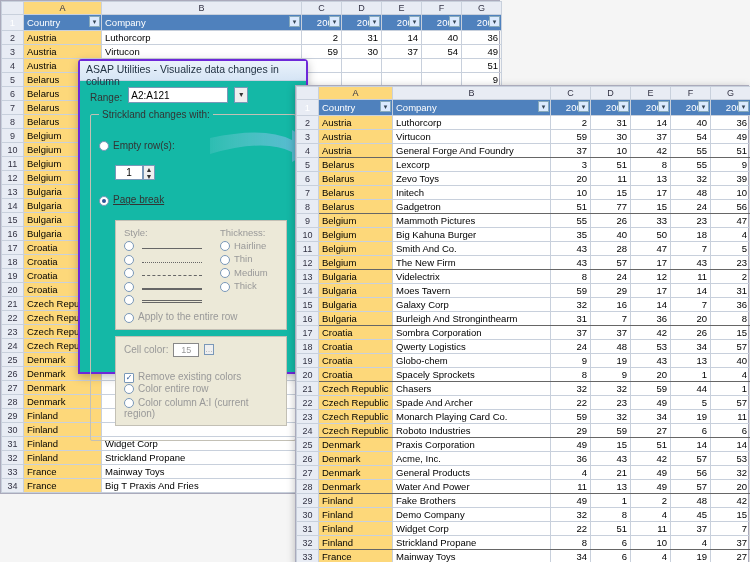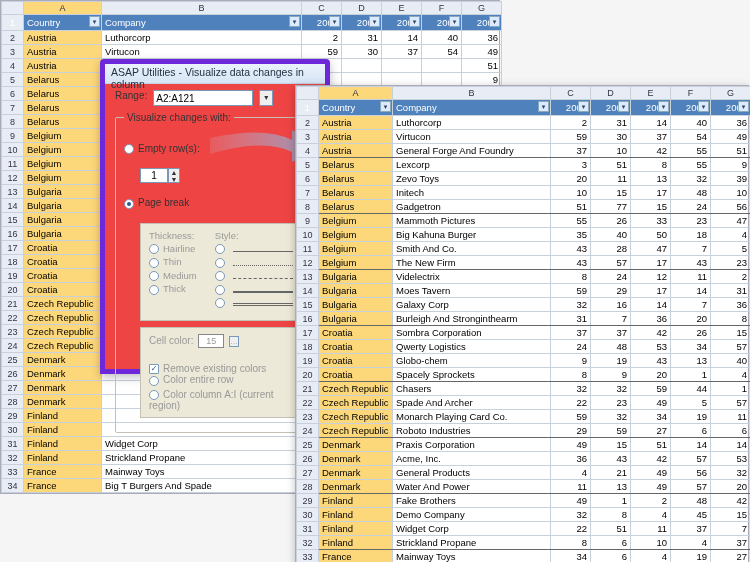--- a/index.html
+++ b/index.html
@@ -9,24 +9,24 @@
 .fg-sheet{left:295px;top:85px;box-shadow:0 2px 8px rgba(0,0,0,.25);width:454px}
 .sheet table{border-collapse:collapse;width:100%;table-layout:fixed}
 .sheet th,.sheet td{border:1px solid #c8d0dc;padding:1px 3px;height:13px;white-space:nowrap;overflow:hidden;text-align:left;font-weight:normal;font-size:9.5px}
 .sheet .num{text-align:right}
 .sheet .rowhdr{background:#e8ecf4;text-align:center;width:22px;color:#334;font-size:9px}
 .sheet .colhdr{background:#e8ecf4;text-align:center;color:#334;font-size:9px}
 .sheet .sel-col{background:#fdd87a}
 .sheet .filter-row td,.sheet .filter-row th{background:#4f81bd;color:#fff;position:relative;font-size:9.5px;padding:2px 3px}
 .filter-row .drop{position:absolute;right:1px;top:1px;width:11px;height:11px;background:#dbeafe;border:1px solid #8ab;font-size:7px;line-height:9px;text-align:center;color:#345}
 .fg-sheet tr.group-end td{border-bottom:1.5px solid #666}
-.dialog{position:absolute;left:100px;top:59px;width:230px;height:315px;background:#ef4444;border:5px solid #6d28d9;border-radius:4px 4px 0 0;box-shadow:0 3px 10px rgba(0,0,0,.25);font-size:10px;color:#333}
+.dialog{position:absolute;left:78px;top:59px;width:230px;height:315px;background:#14b8a6;border:2px solid #6d28d9;border-radius:4px 4px 0 0;box-shadow:0 3px 10px rgba(0,0,0,.25);font-size:10px;color:#333}
 .dialog .titlebar{height:20px;background:linear-gradient(#eaf2fb,#d6e5f5);border-bottom:1px solid #c3d1e0;padding:2px 6px;font-size:10.5px;color:#234;position:relative}
 .dialog .body{padding:6px 10px}
-.dialog .row{display:flex;align-items:flex-start;gap:6px;margin-bottom:6px}
+.dialog .row{display:flex;align-items:flex-end;gap:6px;margin-bottom:6px}
 .dialog input[type=text]{width:100px;height:16px;font-size:10px;border:1px solid #7a98b8;background:#fff;padding:0 2px}
 .dialog .combobtn{width:14px;height:16px;border:1px solid #7a98b8;background:#efefef;font-size:8px;text-align:center;line-height:14px}
 .dialog fieldset{border:1px solid #c3c0b5;border-radius:2px;padding:6px 8px 8px;margin:0}
 .dialog legend{font-size:10px;padding:0 3px}
 .dialog label{font-size:10px}
 .dialog .spin{display:inline-flex;align-items:center}
 .dialog .spin input{width:28px;height:15px;text-align:center;font-size:10px;border:1px solid #7a98b8}
 .dialog .spin .sb{width:12px;height:15px;border:1px solid #7a98b8;background:#efefef;font-size:7px;text-align:center;line-height:7px}
 .dialog .subbox{border:1px solid #c3c0b5;margin:4px 0 6px 16px;padding:6px 8px;background:#ece9d8;color:#888}
 .dialog .subbox.disabled *{color:#999}
@@ -400,68 +400,69 @@
           <td>Mainway Toys</td>
           <td class="num">34</td>
           <td class="num"></td>
           <td class="num"></td>
           <td class="num"></td>
           <td class="num"></td>
         </tr>
         <tr>
           <th class="rowhdr">34</th>
           <td class="sel-col">France</td>
-          <td>Big T Burgers And Spade</td>
+          <td>Big T Praxis And Fries</td>
           <td class="num">42</td>
           <td class="num"></td>
           <td class="num"></td>
           <td class="num"></td>
           <td class="num"></td>
         </tr>
       </tbody>
 </table>
 </div>
 
 <div class="dialog">
   <div class="titlebar">ASAP Utilities - Visualize data changes in column</div>
   <div class="body">
     <div class="row">
       <label>Range:</label>
       <input type="text" value="A2:A121" style="">
       <span class="combobtn">▾</span>
     </div>
     <fieldset>
-      <legend>Visualize changes with:</legend>
+      <legend>Strickland changes with:</legend>
       <div class="opt"><span class="radio"></span><label>Empty row(s):</label></div>
       <div style="margin-left:16px" class="opt">
         <span class="spin">
             <input type="text" value="1" style="">
             <span class="sb">▲<br>▼</span>
           </span>
       </div>
-      <div class="opt"><span class="radio on"></span><label style="">Page break</label></div>
+      <div class="opt"><span class="radio on"></span><label style="text-decoration:underline">Page break</label></div>
       <div class="subbox disabled">
         <div class="cols-style">
-          <div class="col">
-            <span>Thickness:</span>
-            <span><span class="radio"></span><span>Hairline</span></span>
-            <span><span class="radio"></span><span>Thin</span></span>
-            <span><span class="radio"></span><span>Medium</span></span>
-            <span><span class="radio"></span><span>Thick</span></span>
-          </div>
           <div class="col">
             <span>Style:</span>
             <span><span class="radio"></span><span class="thinline"></span></span>
             <span><span class="radio"></span><span class="thinline dotted"></span></span>
             <span><span class="radio"></span><span class="thinline dashed"></span></span>
             <span><span class="radio"></span><span class="thinline thick"></span></span>
             <span><span class="radio"></span><span class="thinline dbl"></span></span>
           </div>
+          <div class="col">
+            <span>Thickness:</span>
+            <span><span class="radio"></span><span>Hairline</span></span>
+            <span><span class="radio"></span><span>Thin</span></span>
+            <span><span class="radio"></span><span>Medium</span></span>
+            <span><span class="radio"></span><span>Thick</span></span>
+          </div>
         </div>
         <div style="margin-top:6px">
+          <div><span class="radio"></span><span>Apply to the entire row</span></div>
         </div>
       </div>
       <div class="subbox disabled">
         <div><span>Cell color:</span>
           <span class="swatch">15</span>
           <span class="combobtn">…</span>
         </div>
         <div style="margin-top:14px"><span class="chk on"></span><span>Remove existing colors</span></div>
         <div><span class="radio"></span><span>Color entire row</span></div>
         <div style="margin-top:3px"><span class="radio"></span><span>Color column A:I (current region)</span></div>

